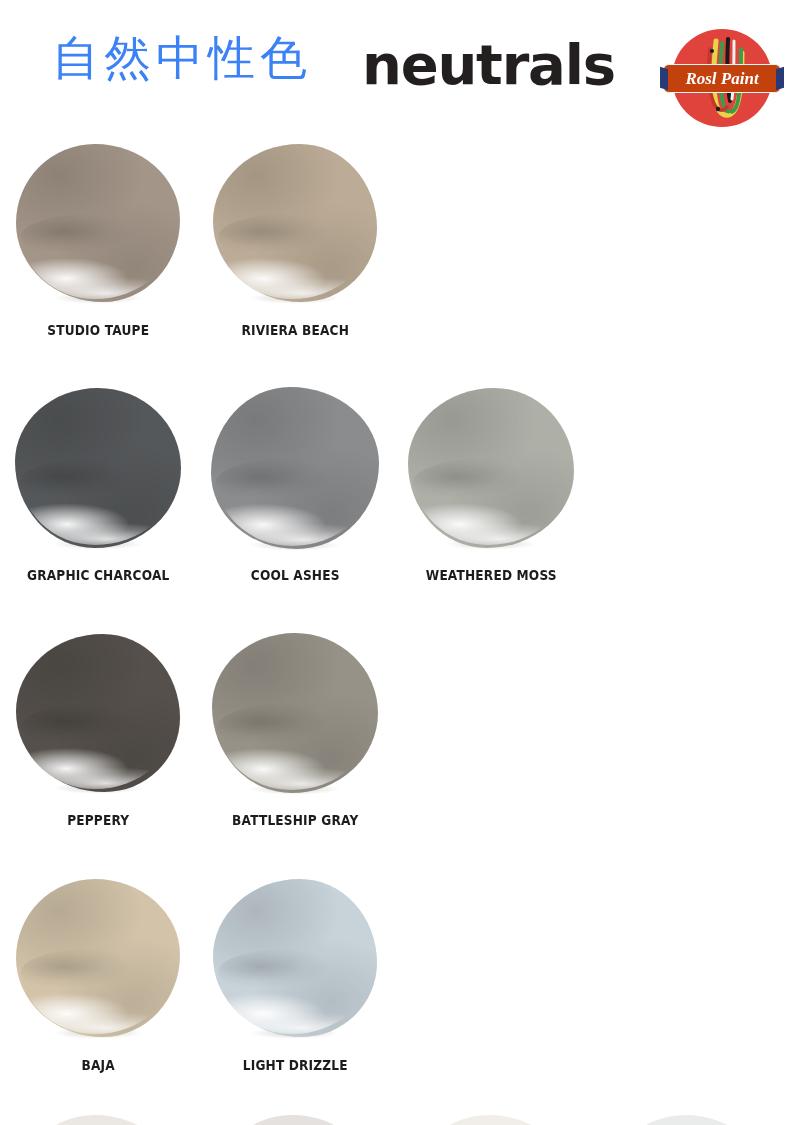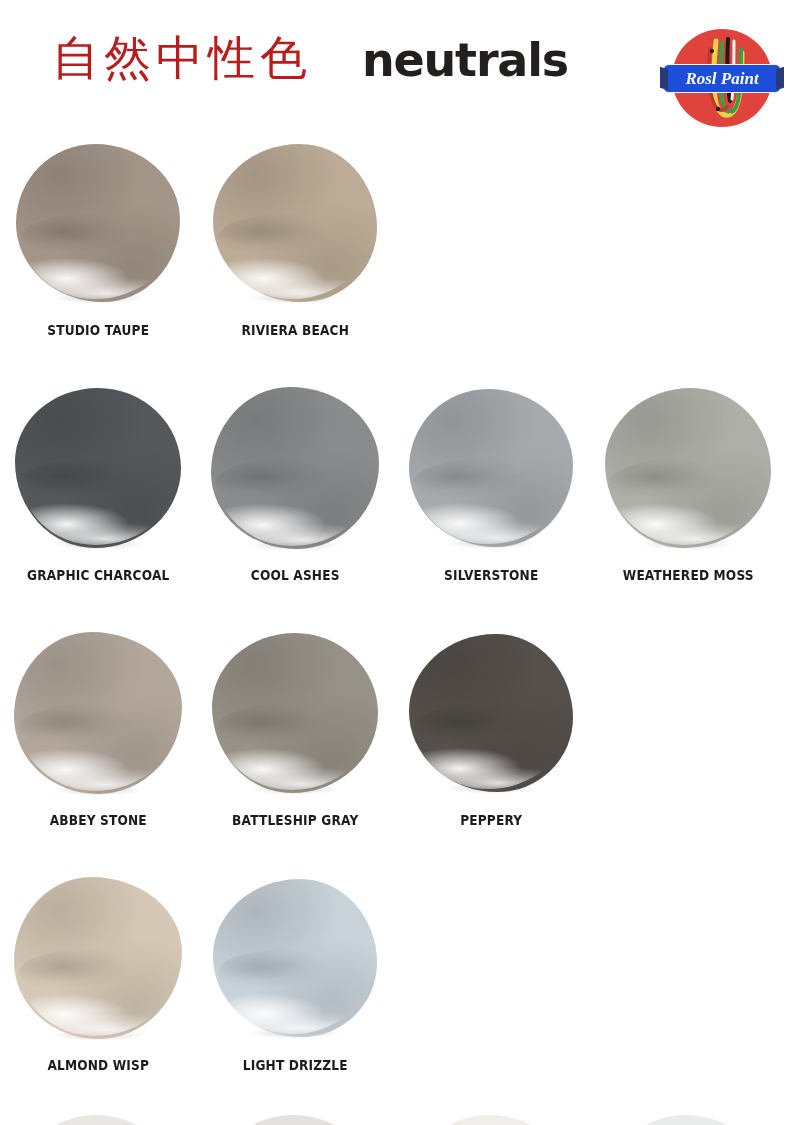--- a/index.html
+++ b/index.html
@@ -24,30 +24,30 @@
     height: 135px;
   }
   #title-cn {
     position: absolute;
     left: 52px;
     top: 34px;
     font-family: "DejaVu Sans", sans-serif;
     font-size: 47px;
     font-weight: 400;
     letter-spacing: 5px;
-    color: #b91c1c;
+    color: #3b82f6;
     white-space: nowrap;
     line-height: 1;
   }
   #title-en {
     position: absolute;
     left: 362px;
     top: 37px;
     font-family: "DejaVu Sans", sans-serif;
-    font-size: 46px;
+    font-size: 56px;
     font-weight: 700;
     letter-spacing: -1.2px;
     color: #231f1f;
     white-space: nowrap;
     line-height: 1;
   }
 
   
   #logo {
     position: absolute;
@@ -74,21 +74,21 @@
     border-radius: 50%;
     overflow: hidden;
   }
   #logo-strokes svg { display: block; }
   #logo-banner {
     position: absolute;
     left: 0px;
     top: 37px;
     width: 116px;
     height: 29px;
-    background: #1d4ed8;
+    background: #c2410c;
     border-radius: 5px;
     border-top: 1px solid #f2f3f7;
     border-bottom: 1px solid #f2f3f7;
     box-sizing: border-box;
     display: flex;
     align-items: center;
     justify-content: center;
   }
   #logo-banner::before,
   #logo-banner::after {
@@ -295,90 +295,68 @@
         <div class="blob-drop"></div>
         <div class="blob" style="background: rgb(139, 140, 142); border-radius: 47% 53% 49% 51% / 53% 47%;">
           <div class="blob-shade" style="border-radius: 47% 53% 49% 51% / 53% 47%;"></div>
           <div class="blob-rim"></div>
           <div class="blob-gloss"></div>
         </div>
       </div>
       <div class="swatch-label">COOL ASHES</div>
     </div>
     <div class="swatch-cell">
-      <div class="blob-wrap" style="transform: translateX(-50%) scale(0.988);">
-        <div class="blob-drop"></div>
-        <div class="blob" style="background: rgb(167, 170, 173); border-radius: 48% 52% 47% 53% / 50% 48% 52% 50%;">
-          <div class="blob-shade" style="border-radius: 48% 52% 47% 53% / 50% 48% 52% 50%;"></div>
-          <div class="blob-rim"></div>
-          <div class="blob-gloss"></div>
-        </div>
-      </div>
-      <div class="swatch-label">SILVERSTONE</div>
-    </div>
-    <div class="swatch-cell">
       <div class="blob-wrap" style="transform: translateX(-50%) scale(1);">
         <div class="blob-drop"></div>
         <div class="blob" style="background: rgb(174, 176, 168); border-radius: 52% 48% 53% 47% / 47% 52% 48% 53%;">
           <div class="blob-shade" style="border-radius: 52% 48% 53% 47% / 47% 52% 48% 53%;"></div>
           <div class="blob-rim"></div>
           <div class="blob-gloss"></div>
         </div>
       </div>
       <div class="swatch-label">WEATHERED MOSS</div>
     </div>
   </div>
 
   <div class="swatch-row">
     <div class="swatch-cell">
-      <div class="blob-wrap" style="transform: translateX(-50%) scale(1.012);">
-        <div class="blob-drop"></div>
-        <div class="blob" style="background: rgb(179, 167, 156); border-radius: 46% 54% 50% 50% / 52% 46% 54% 48%;">
-          <div class="blob-shade" style="border-radius: 46% 54% 50% 50% / 52% 46% 54% 48%;"></div>
-          <div class="blob-rim"></div>
-          <div class="blob-gloss"></div>
-        </div>
-      </div>
-      <div class="swatch-label">ABBEY STONE</div>
+      <div class="blob-wrap" style="transform: translateX(-50%) scale(0.988);">
+        <div class="blob-drop"></div>
+        <div class="blob" style="background: rgb(85, 80, 75); border-radius: 53% 47% 46% 54% / 49% 53% 47% 51%;">
+          <div class="blob-shade" style="border-radius: 53% 47% 46% 54% / 49% 53% 47% 51%;"></div>
+          <div class="blob-rim"></div>
+          <div class="blob-gloss"></div>
+        </div>
+      </div>
+      <div class="swatch-label">PEPPERY</div>
     </div>
     <div class="swatch-cell">
       <div class="blob-wrap" style="transform: translateX(-50%) scale(1);">
         <div class="blob-drop"></div>
         <div class="blob" style="background: rgb(151, 146, 136); border-radius: 50% 50% 52% 48% / 46% 50% 50% 54%;">
           <div class="blob-shade" style="border-radius: 50% 50% 52% 48% / 46% 50% 50% 54%;"></div>
           <div class="blob-rim"></div>
           <div class="blob-gloss"></div>
         </div>
       </div>
       <div class="swatch-label">BATTLESHIP GRAY</div>
     </div>
-    <div class="swatch-cell">
-      <div class="blob-wrap" style="transform: translateX(-50%) scale(0.988);">
-        <div class="blob-drop"></div>
-        <div class="blob" style="background: rgb(85, 80, 75); border-radius: 53% 47% 46% 54% / 49% 53% 47% 51%;">
-          <div class="blob-shade" style="border-radius: 53% 47% 46% 54% / 49% 53% 47% 51%;"></div>
-          <div class="blob-rim"></div>
-          <div class="blob-gloss"></div>
-        </div>
-      </div>
-      <div class="swatch-label">PEPPERY</div>
-    </div>
   </div>
 
   <div class="swatch-row">
     <div class="swatch-cell">
-      <div class="blob-wrap" style="transform: translateX(-50%) scale(1.012);">
-        <div class="blob-drop"></div>
-        <div class="blob" style="background: rgb(214, 200, 182); border-radius: 46% 54% 50% 50% / 52% 46% 54% 48%;">
-          <div class="blob-shade" style="border-radius: 46% 54% 50% 50% / 52% 46% 54% 48%;"></div>
-          <div class="blob-rim"></div>
-          <div class="blob-gloss"></div>
-        </div>
-      </div>
-      <div class="swatch-label">ALMOND WISP</div>
+      <div class="blob-wrap" style="transform: translateX(-50%) scale(0.988);">
+        <div class="blob-drop"></div>
+        <div class="blob" style="background: rgb(210, 195, 169); border-radius: 48% 52% 47% 53% / 50% 48% 52% 50%;">
+          <div class="blob-shade" style="border-radius: 48% 52% 47% 53% / 50% 48% 52% 50%;"></div>
+          <div class="blob-rim"></div>
+          <div class="blob-gloss"></div>
+        </div>
+      </div>
+      <div class="swatch-label">BAJA</div>
     </div>
     <div class="swatch-cell">
       <div class="blob-wrap" style="transform: translateX(-50%) scale(0.988);">
         <div class="blob-drop"></div>
         <div class="blob" style="background: rgb(199, 210, 217); border-radius: 53% 47% 46% 54% / 49% 53% 47% 51%;">
           <div class="blob-shade" style="border-radius: 53% 47% 46% 54% / 49% 53% 47% 51%;"></div>
           <div class="blob-rim"></div>
           <div class="blob-gloss"></div>
         </div>
       </div>

